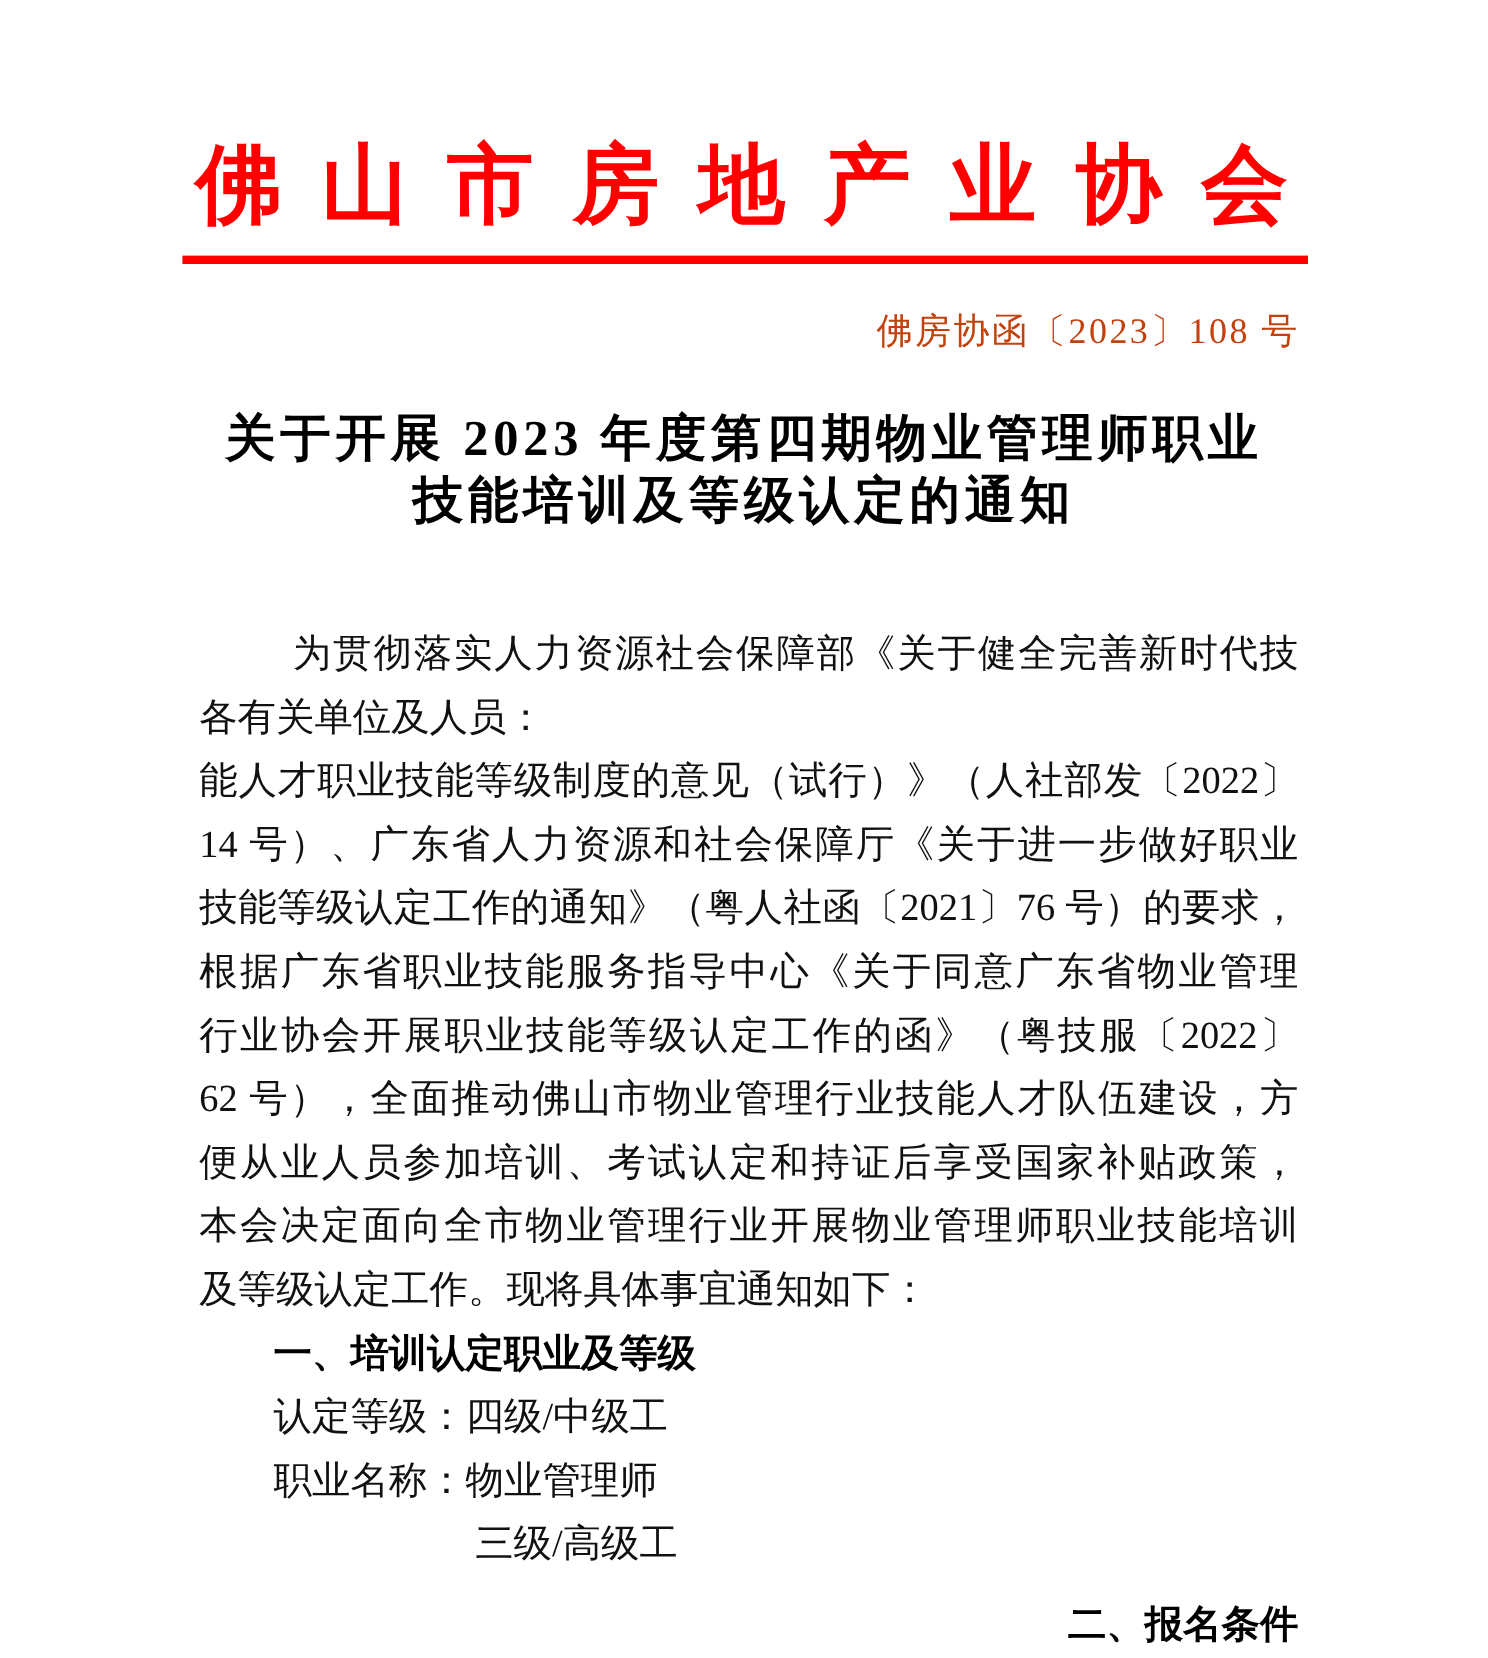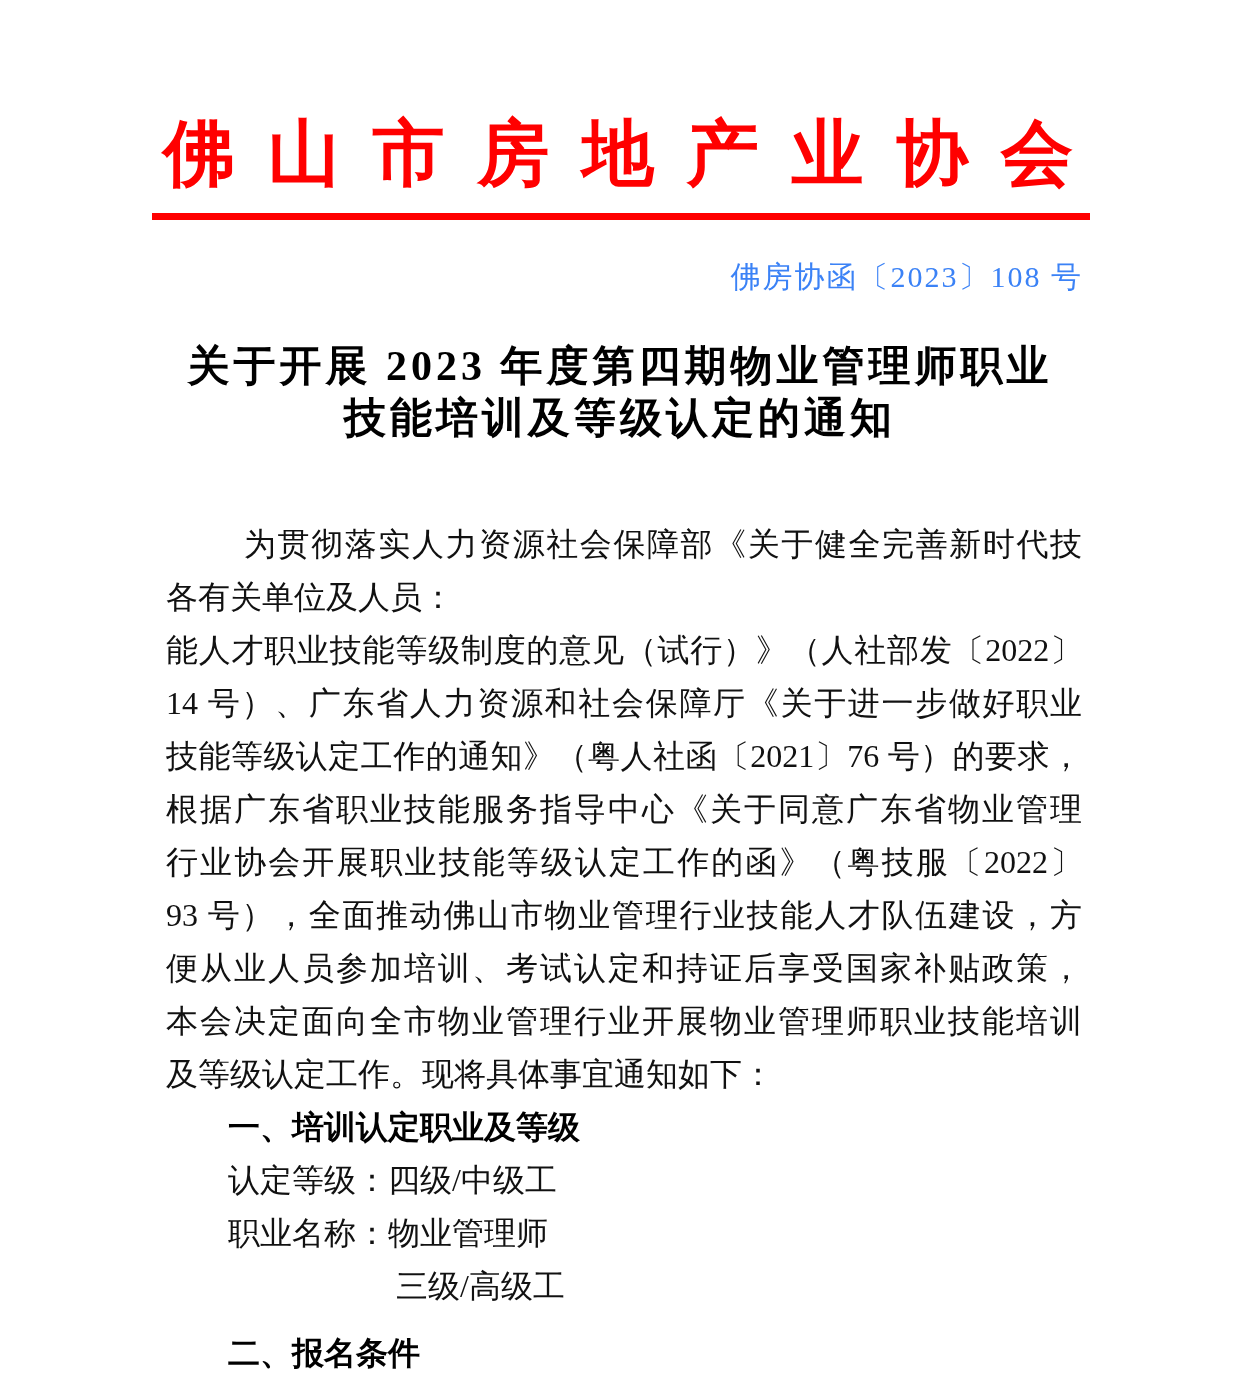--- a/index.html
+++ b/index.html
@@ -36,21 +36,21 @@
     background: #ff0000;
   }
   
   .doc-number {
     position: absolute;
     top: 259px;
     right: 157px;
     font-size: 30px;
     line-height: 36px;
     letter-spacing: 2px;
-    color: #3b82f6;
+    color: #c2410c;
   }
   
   .notice-title {
     position: absolute;
     left: 0;
     top: 340px;
     width: 100%;
     text-align: center;
     font-size: 42px;
     line-height: 52px;
@@ -78,21 +78,21 @@
     text-justify: inter-character;
   }
   .bline.h {
     font-family: Liberation Serif, serif;
     font-weight: 700;
     color: #000000;
   }
   .ind-para { padding-left: 78px; }
   .ind-item { padding-left: 62px; }
   .ind-deep { padding-left: 230px; }
-  .gap-before { margin-top: 14px; }
+  .gap-before { margin-top: 14px; text-align: right; }
 </style>
 </head>
 <body>
 
 <div class="page">
 
   <div class="org-name" style="color: rgb(255, 0, 0);">
       <span>佛</span>
       <span>山</span>
       <span>市</span>
@@ -114,21 +114,21 @@
   </div>
 
   <div class="doc-body">
       <div class="bline j ind-para">为贯彻落实人力资源社会保障部《关于健全完善新时代技</div>
       <div class="bline">各有关单位及人员：</div>
       <div class="bline j">能人才职业技能等级制度的意见（试行）》（人社部发〔2022〕</div>
       <div class="bline j">14 号）、广东省人力资源和社会保障厅《关于进一步做好职业</div>
       <div class="bline j">技能等级认定工作的通知》（粤人社函〔2021〕76 号）的要求，</div>
       <div class="bline j">根据广东省职业技能服务指导中心《关于同意广东省物业管理</div>
       <div class="bline j">行业协会开展职业技能等级认定工作的函》（粤技服〔2022〕</div>
-      <div class="bline j">93 号），全面推动佛山市物业管理行业技能人才队伍建设，方</div>
+      <div class="bline j">62 号），全面推动佛山市物业管理行业技能人才队伍建设，方</div>
       <div class="bline j">便从业人员参加培训、考试认定和持证后享受国家补贴政策，</div>
       <div class="bline j">本会决定面向全市物业管理行业开展物业管理师职业技能培训</div>
       <div class="bline">及等级认定工作。现将具体事宜通知如下：</div>
       <div class="bline h ind-item">一、培训认定职业及等级</div>
       <div class="bline ind-item">认定等级：四级/中级工</div>
       <div class="bline ind-item">职业名称：物业管理师</div>
       <div class="bline ind-deep">三级/高级工</div>
       <div class="bline h ind-item gap-before">二、报名条件</div>
     </div>
 

